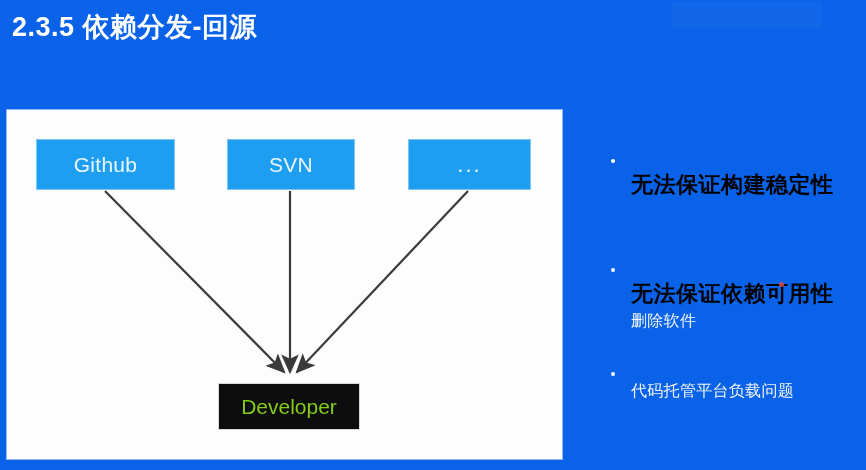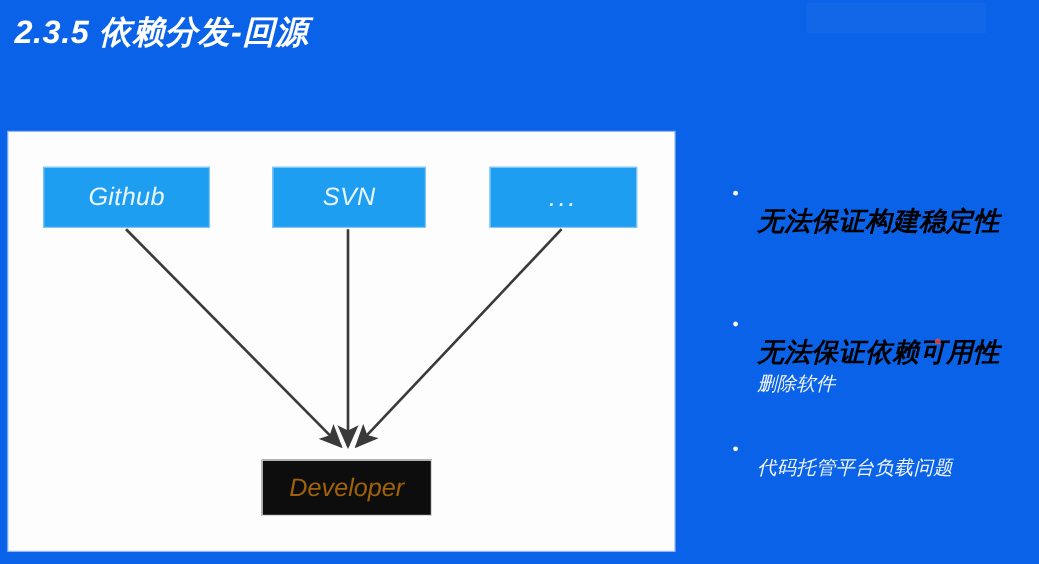--- a/index.html
+++ b/index.html
@@ -12,21 +12,20 @@
     overflow: hidden;
     font-family: "Liberation Sans", "DejaVu Sans", sans-serif;
   }
 
   #slide {
     position: relative;
     width: 866px;
     height: 470px;
     background: #0a62e8;
     overflow: hidden;
-    font-style: italic;
   }
 
   
   #slide-title {
     position: absolute;
     left: 12px;
     top: 8px;
     font-size: 27px;
     font-weight: 700;
     color: #ffffff;
@@ -90,21 +89,21 @@
     position: absolute;
     left: 211px;
     top: 273px;
     width: 142px;
     height: 47px;
     background: #0d0d0d;
     border: 1px solid #d8d8d8;
     display: flex;
     align-items: center;
     justify-content: center;
-    color: #a16207;
+    color: #84cc16;
     font-size: 21px;
     box-sizing: border-box;
   }
 
   
   #bullet-column {
     position: absolute;
     left: 606px;
     top: 148px;
     width: 258px;

